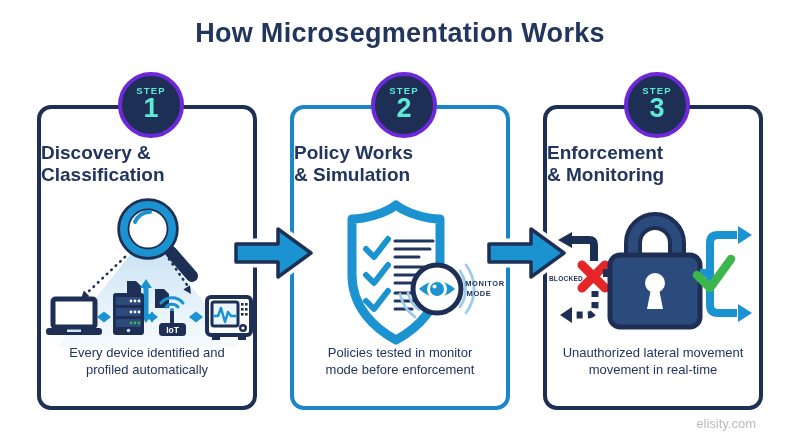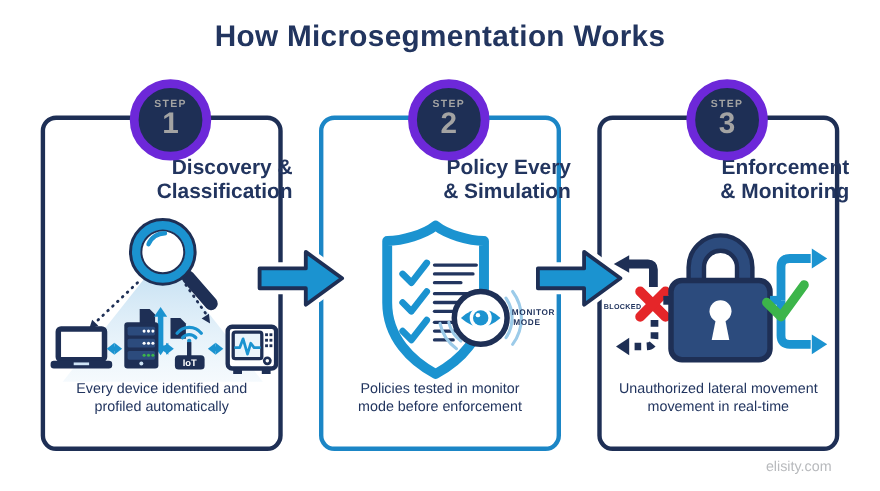--- a/index.html
+++ b/index.html
@@ -5,25 +5,25 @@
   html,body{margin:0;padding:0;background:#fff;}
   .canvas{position:relative;width:800px;height:446px;background:#ffffff;overflow:hidden;
           font-family:"Liberation Sans", sans-serif;color:#22355f;}
   .title{position:absolute;top:18px;left:0;width:800px;text-align:center;
          font-size:27px;font-weight:800;letter-spacing:.3px;color:#22355f;}
   .panel{position:absolute;top:105px;width:220px;height:305px;background:#fff;
          border:4px solid #1e2f55;border-radius:14px;box-sizing:border-box;}
   .panel.blue{border-color:#1b86c6;}
   .p1{left:37px;} .p2{left:290px;} .p3{left:543px;}
   .badge{position:absolute;top:-37px;left:77px;width:58px;height:58px;border-radius:50%;
-         background:#1e2f55;border:8px solid #6d28d9;text-align:center;color:#a3a3a3;z-index:3;}
+         background:#1e2f55;border:4px solid #6d28d9;text-align:center;color:#5eead4;z-index:3;}
   .badge .step{display:block;margin-top:9px;font-size:9.5px;font-weight:700;letter-spacing:1.2px;}
   .badge .num{display:block;margin-top:-1px;font-size:27px;font-weight:800;line-height:1;}
-  .heading{position:absolute;top:33px;left:0;width:100%;text-align:right;
-           font-size:19px;font-weight:700;line-height:1.18;color:#22355f;padding-left:13px;}
+  .heading{position:absolute;top:33px;left:0;width:100%;text-align:left;
+           font-size:19px;font-weight:700;line-height:1.18;color:#22355f;}
   .icon-area{position:absolute;top:88px;left:0px;width:212px;height:162px;}
   .caption{position:absolute;bottom:27px;left:0;width:100%;text-align:center;
            font-size:13px;line-height:1.3;color:#22355f;font-weight:500;}
   .flow-arrow{position:absolute;top:221px;width:84px;height:64px;z-index:5;}
   .fa1{left:232px;} .fa2{left:485px;}
   .footer{position:absolute;top:416px;right:44px;font-size:13px;color:#b8babd;}
   svg{display:block;}
   text{font-family:"Liberation Sans", sans-serif;}
 </style>
 </head>
@@ -154,21 +154,21 @@
       <div>profiled automatically</div>
     </div>
   </div>
 
   <div class="panel blue p2">
     <div class="badge">
       <span class="step">STEP</span>
       <span class="num">2</span>
     </div>
     <div class="heading">
-      <div>Policy Every</div>
+      <div>Policy Works</div>
       <div>&amp; Simulation</div>
     </div>
 
     <div class="icon-area">
       <svg width="212" height="162" viewBox="0 0 212 162">
 
         <path d="M102,8 C 92,16 72,22 58,22 L 58,78 C 58,110 80,131 102,143 C 124,131 146,110 146,78 L 146,22 C 132,22 112,16 102,8 Z" fill="#ffffff" stroke="#1b93d0" stroke-width="9" stroke-linejoin="round"></path>
 
         <g>
           <path d="M 72,52 L 80,60 L 94,42" stroke="#1b93d0" stroke-width="6" fill="none" stroke-linecap="round" stroke-linejoin="round"></path>

